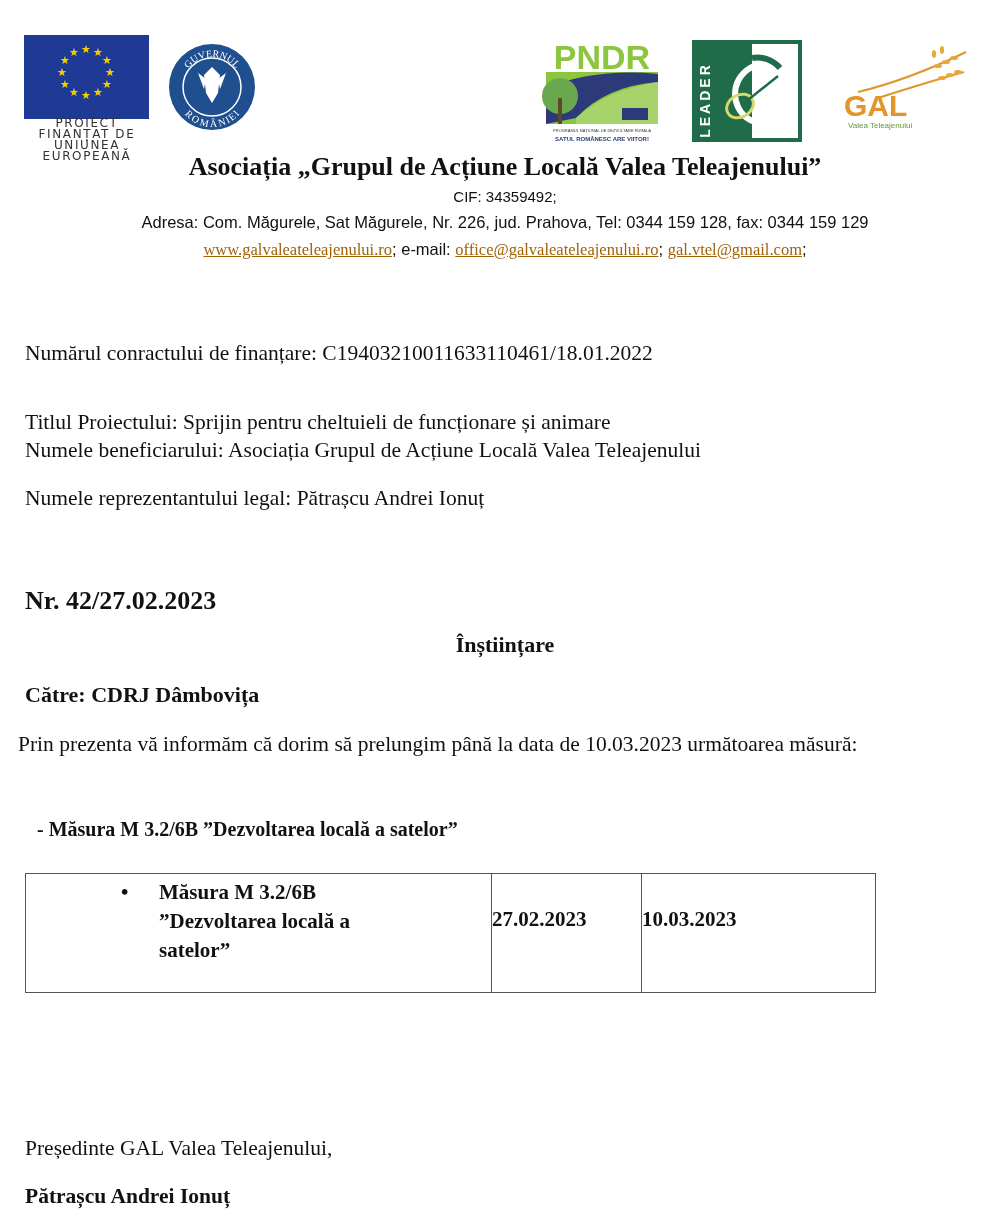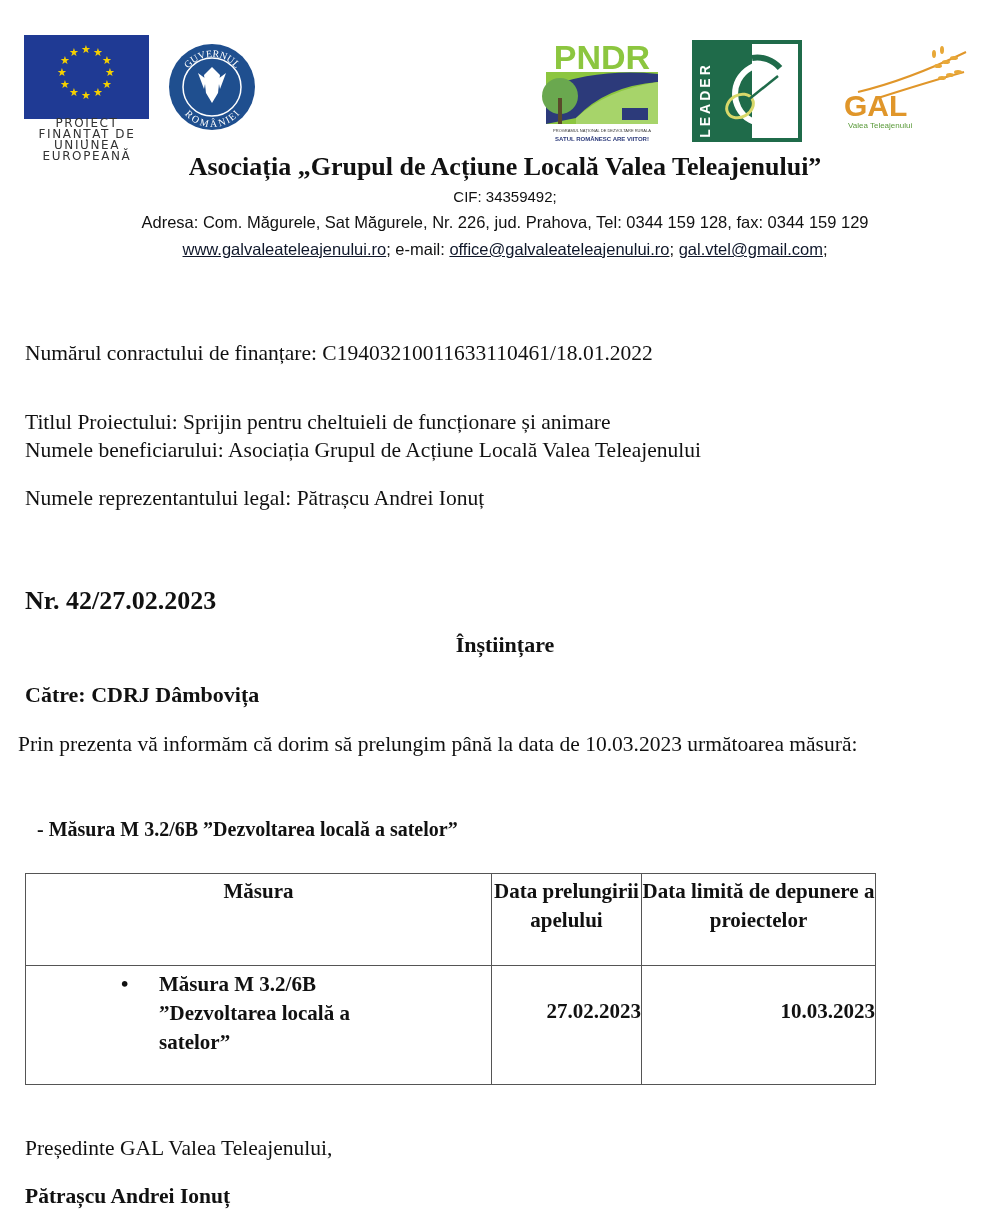--- a/index.html
+++ b/index.html
@@ -16,38 +16,38 @@
   .leader { position: absolute; left: 692px; top: 40px; width: 110px; height: 102px; }
   .gal { position: absolute; left: 838px; top: 42px; width: 134px; height: 92px; }
 
   .assoc-title { position: absolute; top: 152px; left: 0; width: 1010px; text-align: center;
                  font-weight: bold; font-size: 26px; }
   .cif, .address, .links { position: absolute; left: 0; width: 1010px; text-align: center;
                            font-family: "Liberation Sans", sans-serif; font-size: 16.5px; }
   .cif { top: 188px; font-size: 15px; }
   .address { top: 213px; }
   .links { top: 240px; }
-  .links a { color: #0f172a; text-decoration: underline; }
+  .links a { color: #a16207; text-decoration: underline; font-family: Liberation Serif, serif; }
 
   .field { position: absolute; left: 25px; font-size: 21.5px; white-space: nowrap; }
   .field b { font-weight: normal; }
   .nr { position: absolute; left: 25px; top: 586px; font-size: 26px; font-weight: bold; }
   .heading { position: absolute; top: 632px; left: 0; width: 1010px; text-align: center; font-size: 22px; font-weight: bold; }
   .to { position: absolute; left: 25px; top: 682px; font-size: 22px; font-weight: bold; }
   .body-p { position: absolute; left: 18px; top: 731px; width: 950px; font-size: 21.5px; line-height: 27px; }
   .measure-line { position: absolute; left: 37px; top: 818px; font-size: 20px; font-weight: bold; }
 
   table.measures { position: absolute; left: 25px; top: 873px; border-collapse: collapse; font-weight: bold; font-size: 21px; }
   table.measures td, table.measures th { border: 1.5px solid #555; vertical-align: top; padding: 0; }
   table.measures th { font-weight: bold; height: 88px; text-align: center; line-height: 29px; padding-top: 3px; }
   table.measures td { height: 118px; }
   .col1 { width: 465px; } .col2 { width: 149px; } .col3 { width: 233px; }
   .cell-measure { position: relative; padding: 4px 0 0 133px; line-height: 29px; }
   .bullet { position: absolute; left: 95px; top: 4px; }
-  .cell-date { text-align: right; padding-top: 33px; }
+  .cell-date { text-align: left; padding-top: 33px; }
 
   .sign1 { position: absolute; left: 25px; top: 1136px; font-size: 21.5px; font-weight: normal; }
   .sign2 { position: absolute; left: 25px; top: 1184px; font-size: 21.5px; font-weight: bold; }
 </style>
 </head>
 <body>
 
 <div class="logos">
   <div class="eu">
     <svg width="125" height="84" viewBox="0 0 125 84">
@@ -153,25 +153,20 @@
 </div>
 
 <div class="nr">Nr. 42/27.02.2023</div>
 <div class="heading">Înștiințare</div>
 <div class="to">Către: CDRJ Dâmbovița</div>
 <div class="body-p">Prin prezenta vă informăm că dorim să  prelungim până la data de 10.03.2023 următoarea măsură:</div>
 <div class="measure-line">- Măsura M 3.2/6B ”Dezvoltarea locală a satelor”</div>
 
 <table class="measures">
   <tbody>
-      <tr>
-    <th class="col1">Măsura</th>
-    <th class="col2">Data prelungirii apelului</th>
-    <th class="col3">Data limită de depunere a proiectelor</th>
-  </tr>
   <tr>
     <td class="col1">
       <div class="cell-measure">
         <span class="bullet">•</span>
         <div>Măsura M 3.2/6B</div>
         <div>”Dezvoltarea locală a</div>
         <div>satelor”</div>
       </div>
     </td>
     <td class="col2">

